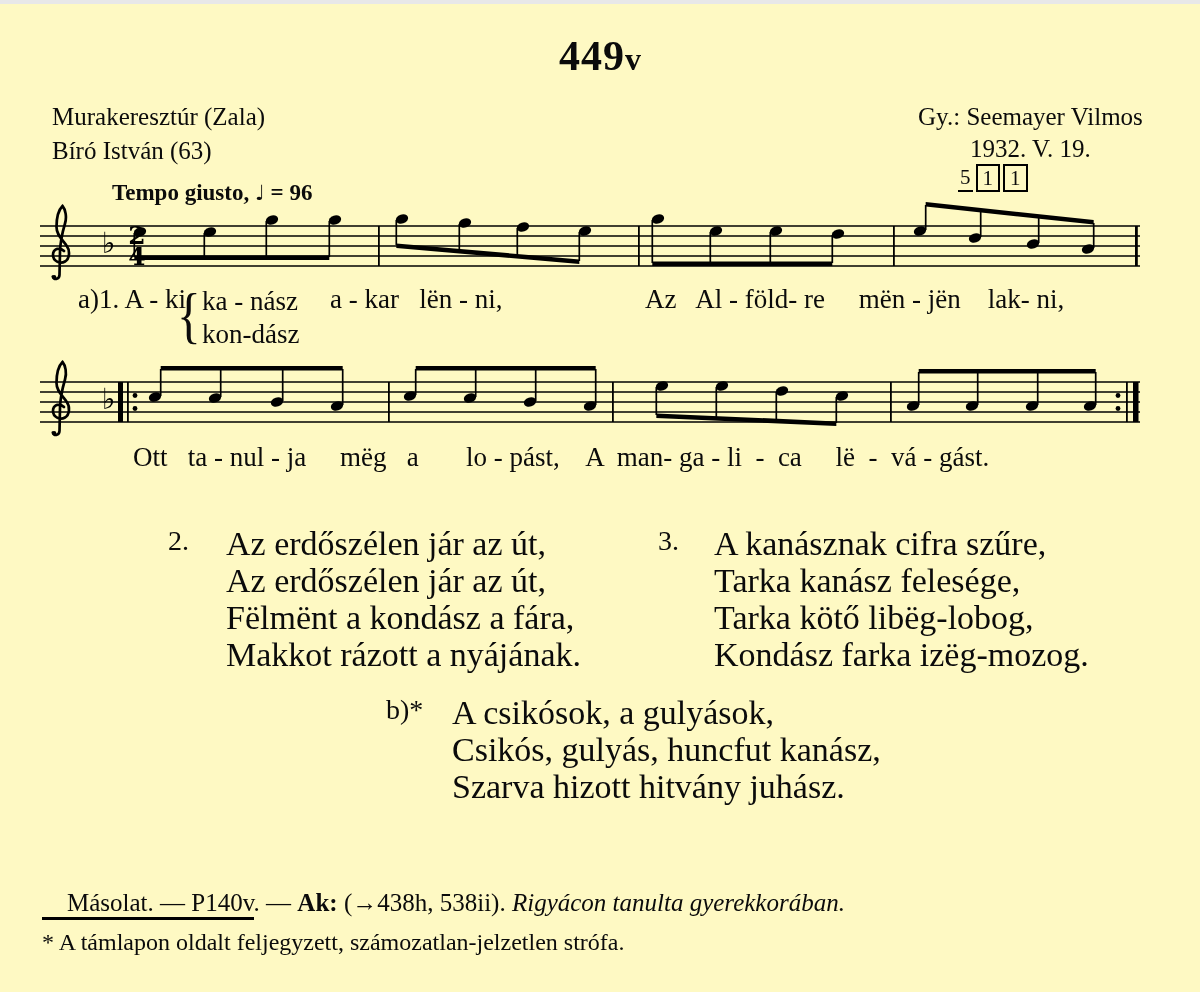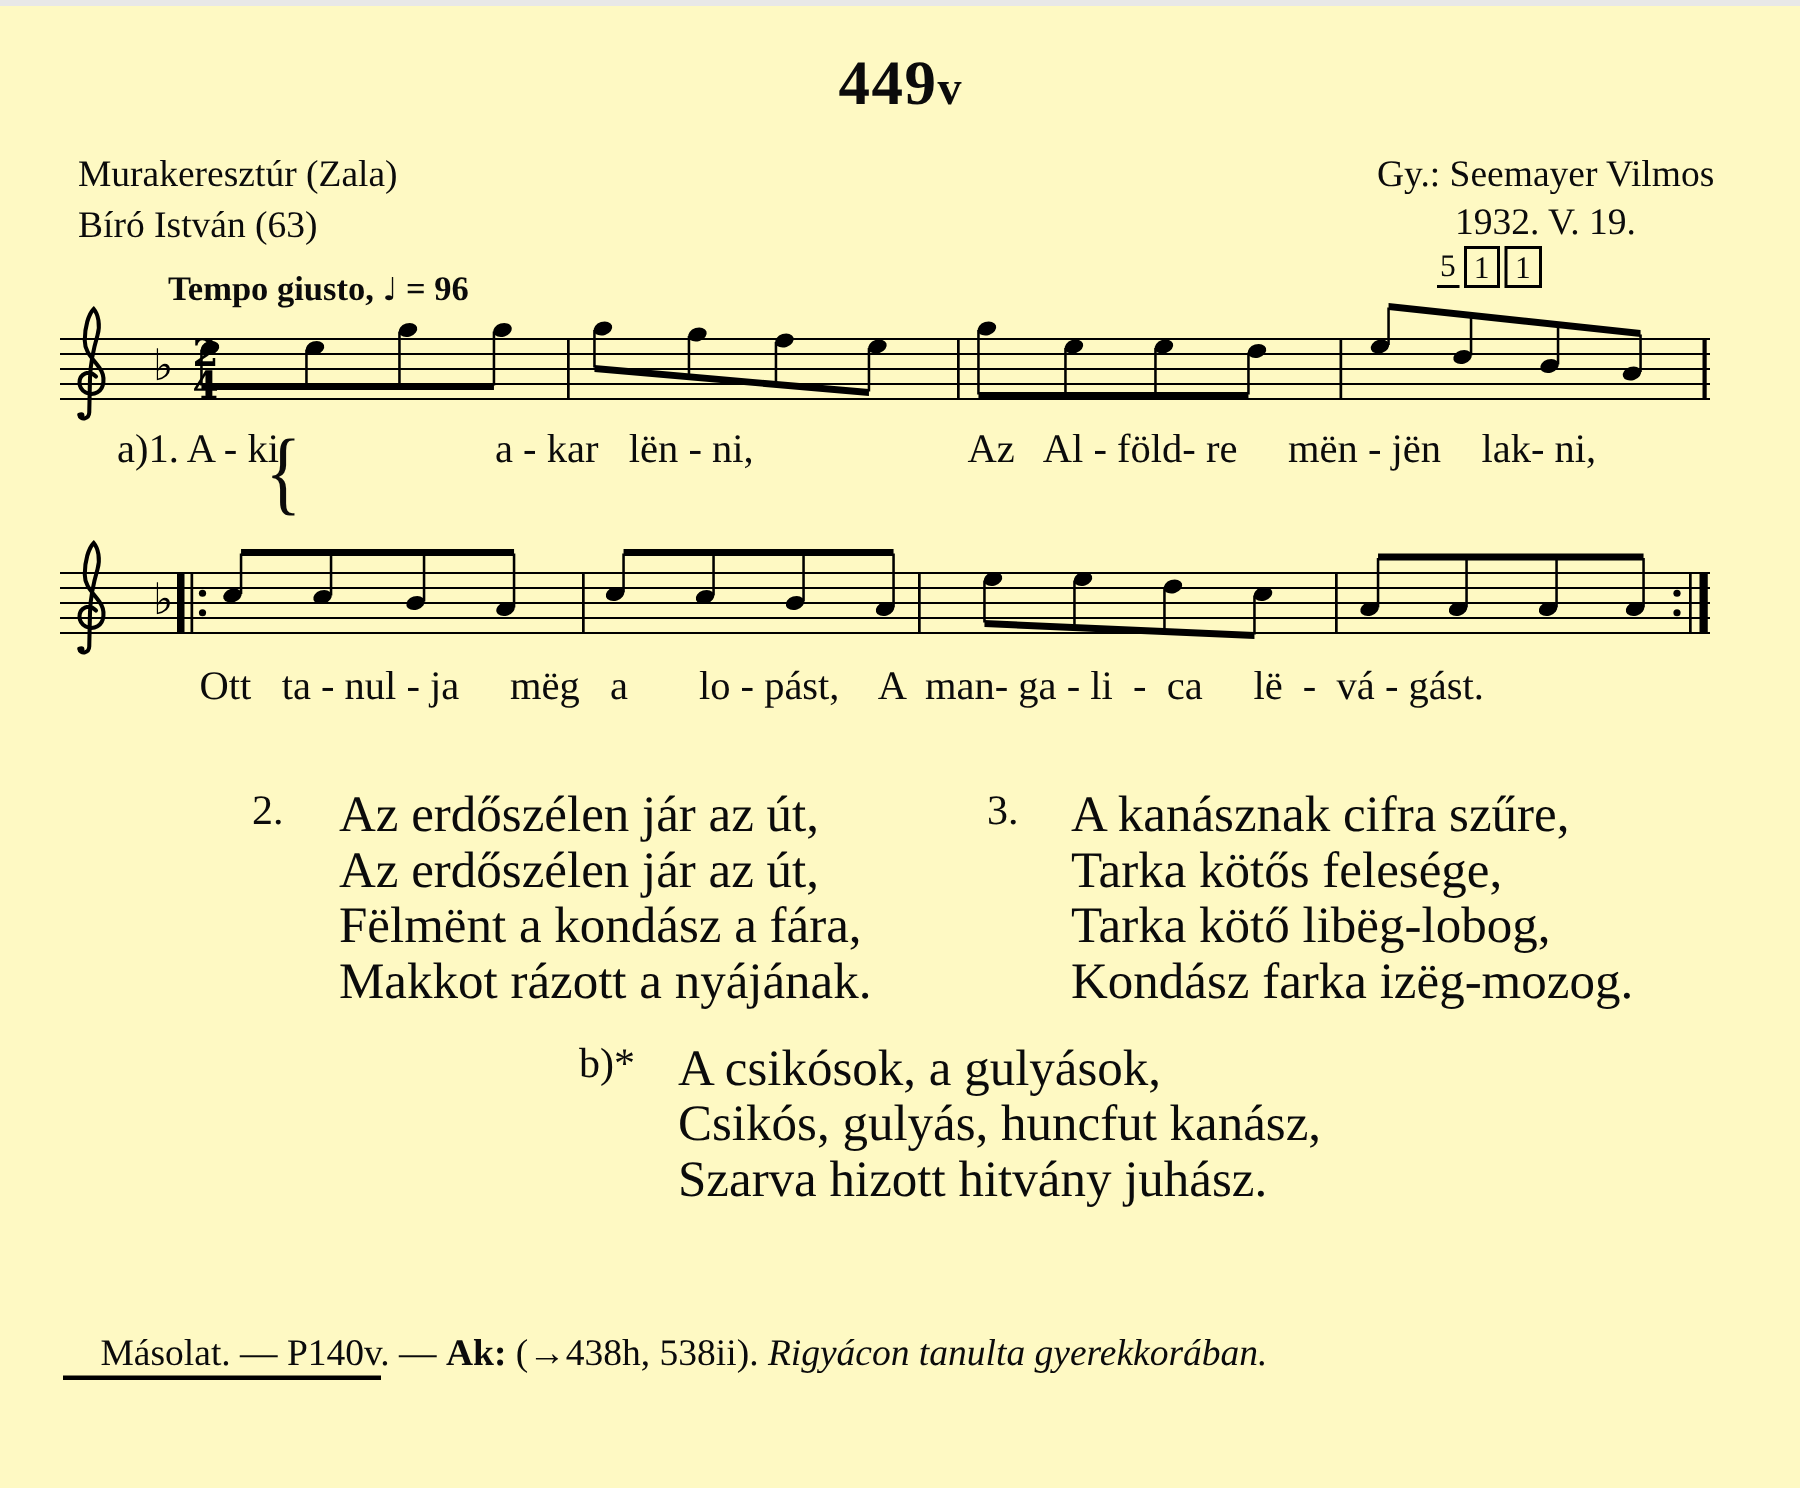--- a/index.html
+++ b/index.html
@@ -164,47 +164,52 @@
       <line x1="1055.7" y1="59" x2="1055.7" y2="26" stroke="#000" stroke-width="1.7"></line>
       <polygon points="878.7,23 1055.7,23 1055.7,27.6 878.7,27.6" fill="#000"></polygon>
       <circle cx="1078" cy="49.5" r="2.4" fill="#000"></circle>
       <circle cx="1078" cy="62.5" r="2.4" fill="#000"></circle>
       <rect x="1086" y="36" width="1.8" height="40" fill="#000"></rect>
       <rect x="1093" y="36" width="5.5" height="40" fill="#000"></rect>
     </svg>
 
   <div class="abs lyr" style="left:78px;top:280px;">a)1. A - ki</div>
   <div class="abs brace" style="left:174px;top:284px;">{</div>
+  <div class="abs altstack" style="left:202px;top:281px;">
+    <div>ka - nász</div>
+    <div>kon-dász</div>
+  </div>
   <div class="abs lyr" style="left:330px;top:280px;">a - kar   lën - ni,</div>
   <div class="abs lyr" style="left:645px;top:280px;">Az   Al - föld- re     mën - jën    lak- ni,</div>
 
   <div class="abs lyr" style="left:133px;top:438px;">Ott   ta - nul - ja     mëg   a       lo - pást,    A  man- ga - li  -  ca     lë  -  vá - gást.</div>
 
   <div class="abs vnum" style="left:168px;top:521px;">2.</div>
   <div class="abs verse" style="left:226px;top:521px;">
     <div>Az erdőszélen jár az út,</div>
     <div>Az erdőszélen jár az út,</div>
     <div>Fëlmënt a kondász a fára,</div>
     <div>Makkot rázott a nyájának.</div>
   </div>
 
   <div class="abs vnum" style="left:658px;top:521px;">3.</div>
   <div class="abs verse" style="left:714px;top:521px;">
     <div>A kanásznak cifra szűre,</div>
-    <div>Tarka kötős felesége,</div>
+    <div>Tarka kanász felesége,</div>
     <div>Tarka kötő libëg-lobog,</div>
     <div>Kondász farka izëg-mozog.</div>
   </div>
 
   <div class="abs vnum" style="left:386px;top:690px;">b)*</div>
   <div class="abs verse" style="left:452px;top:690px;">
     <div>A csikósok, a gulyások,</div>
     <div>Csikós, gulyás, huncfut kanász,</div>
     <div>Szarva hizott hitvány juhász.</div>
   </div>
 
   <div class="abs footer" style="left:42px;top:857px;">
     <span>Másolat. — P140v. — </span><span class="b">Ak:</span><span> (→438h, 538ii). </span><span class="i">Rigyácon tanulta gyerekkorában.</span>
   </div>
 
   <div class="abs fnrule" style="left:42px;top:913px;width:212px;"></div>
+  <div class="abs footnote" style="left:42px;top:925px;">* A támlapon oldalt feljegyzett, számozatlan-jelzetlen strófa.</div>
 
 </div>
 
 </body></html>

